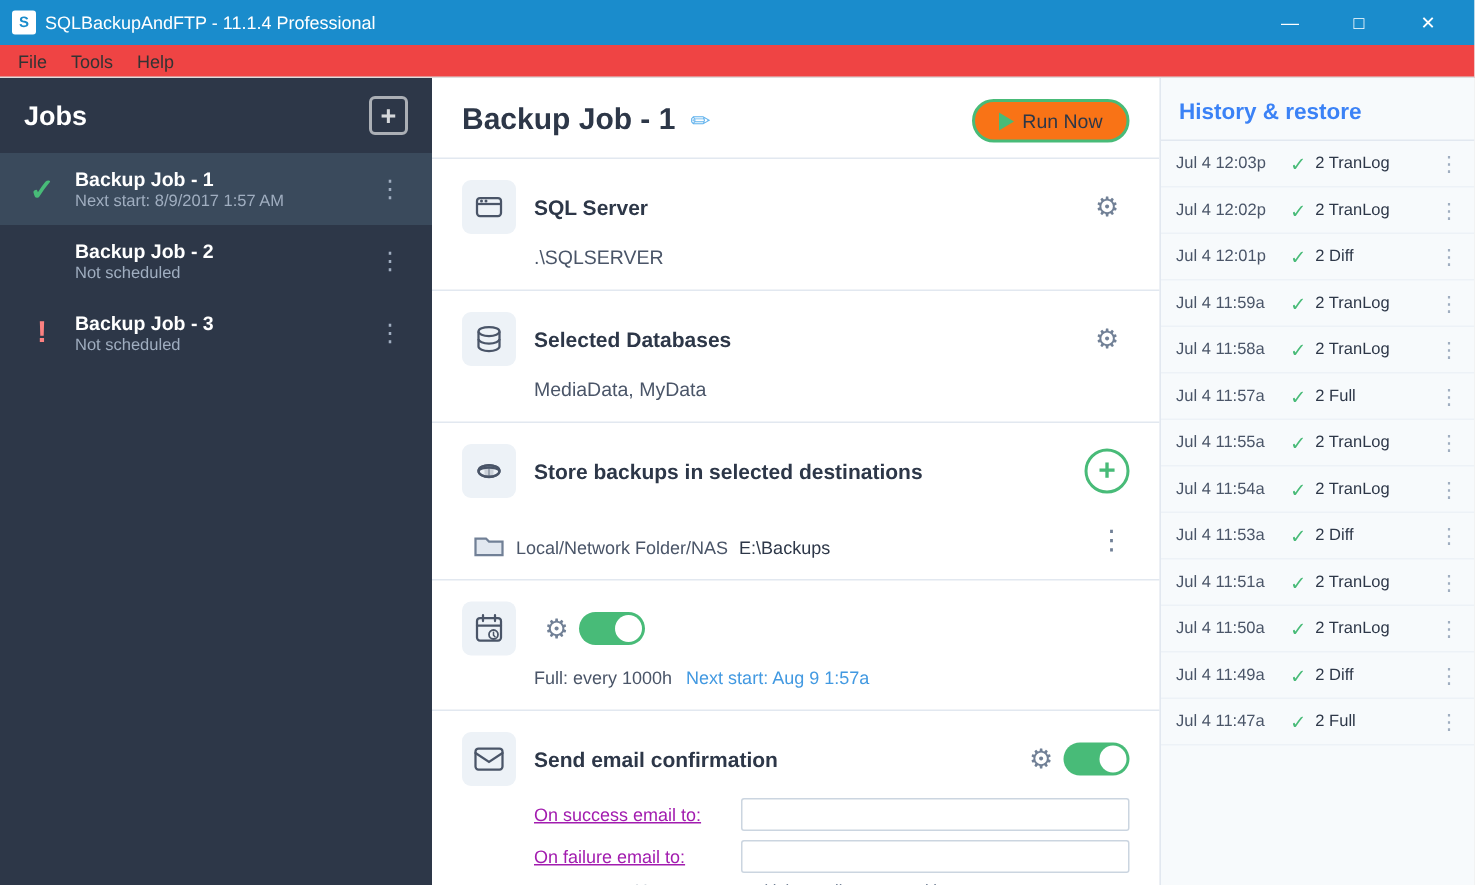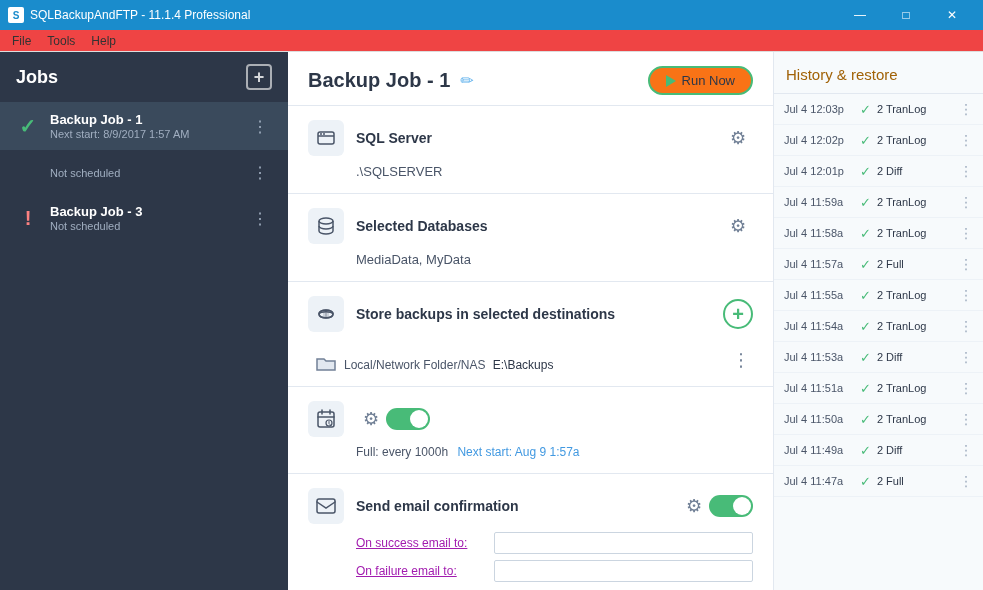--- a/index.html
+++ b/index.html
@@ -285,22 +285,22 @@
       width: 210px;
       background: #f7fafc;
       border-left: 1px solid #e2e8f0;
       display: flex;
       flex-direction: column;
       flex-shrink: 0;
     }
     .history-header {
       padding: 14px 12px 10px 12px;
       font-size: 15px;
-      font-weight: 400;
-      color: #a16207;
+      font-weight: 700;
+      color: #3b82f6;
       border-bottom: 1px solid #e2e8f0;
     }
     .history-list {
       flex: 1;
       overflow-y: auto;
     }
     .history-list::-webkit-scrollbar { width: 6px; }
     .history-list::-webkit-scrollbar-thumb { background: #c0c0c0; border-radius: 3px; }
     .history-item {
       display: flex;
@@ -364,20 +364,21 @@
         <div class="job-name">Backup Job - 1</div>
         <div class="job-schedule">Next start: 8/9/2017 1:57 AM</div>
       </div>
       <div class="job-menu-btn">⋮</div>
     </div>
 
     <div class="job-item">
       <div class="job-status-icon">
       </div>
       <div class="job-info">
+        <div class="job-name">Backup Job - 2</div>
         <div class="job-schedule">Not scheduled</div>
       </div>
       <div class="job-menu-btn">⋮</div>
     </div>
 
     <div class="job-item">
       <div class="job-status-icon">
         <span class="icon-warn">!</span>
       </div>
       <div class="job-info">

